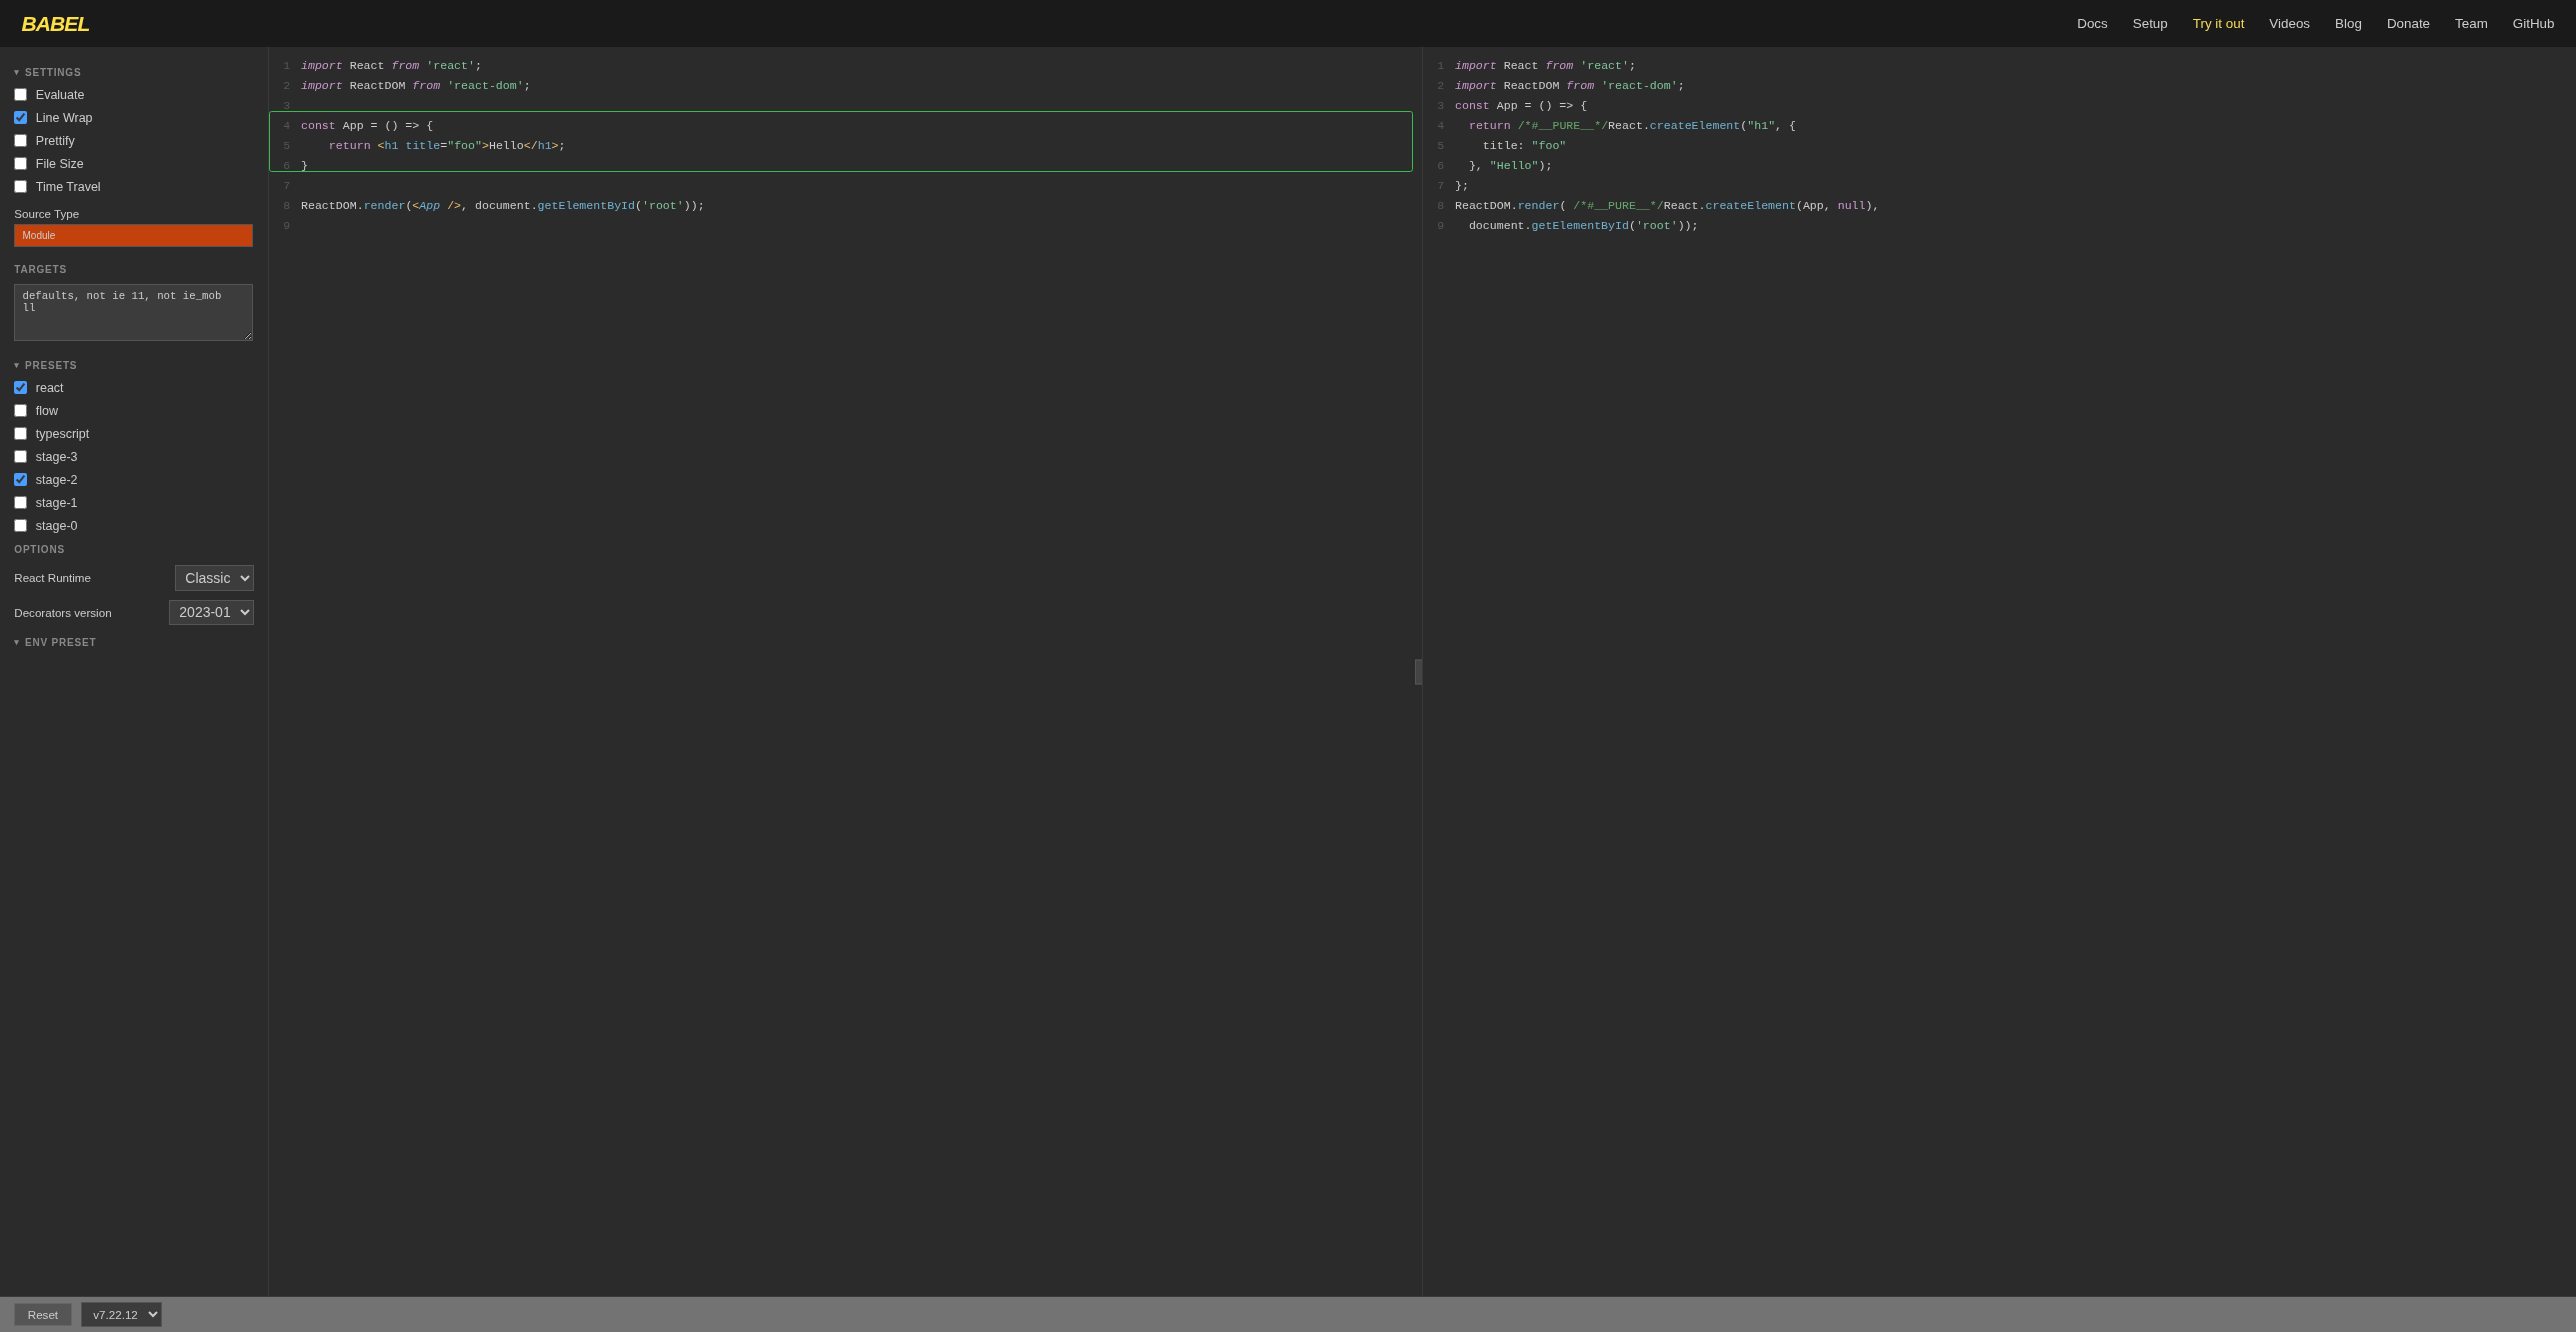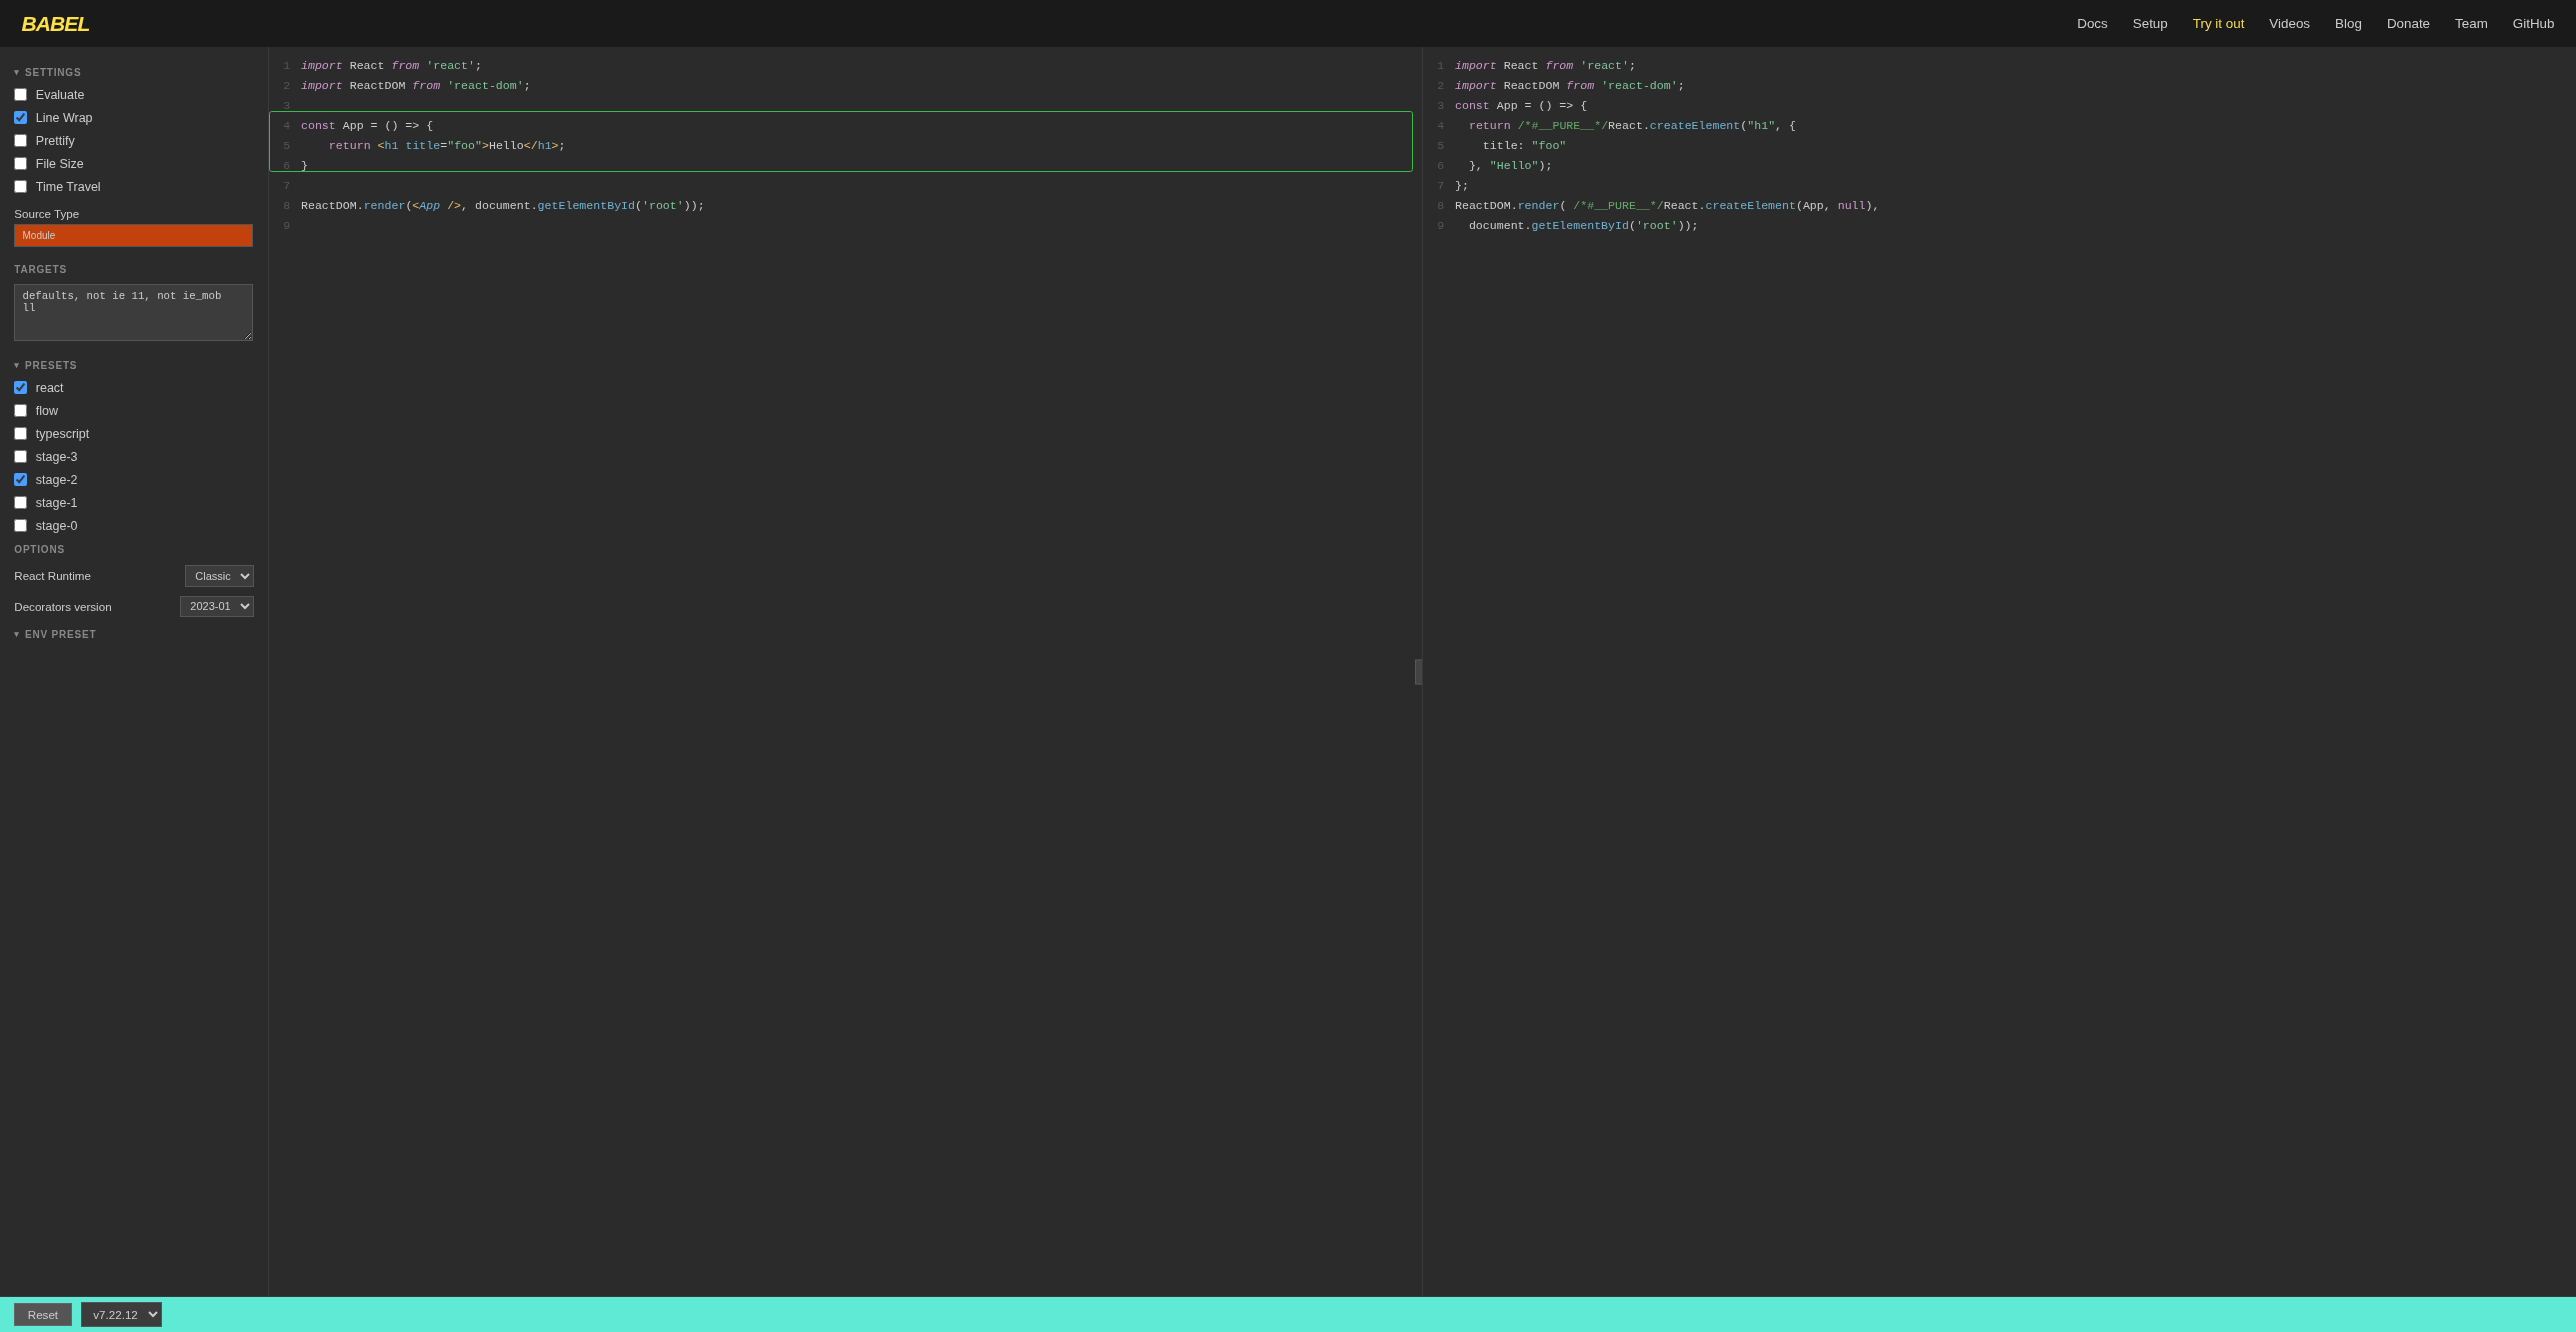--- a/index.html
+++ b/index.html
@@ -132,21 +132,21 @@
       justify-content: space-between;
       padding: 4.5px 14.3px;
       font-family: Arial, sans-serif;
       font-size: 11.6px;
       color: #ccc;
     }
     .options-row select {
       background: #3c3c3c;
       border: 0.9px solid #555;
       color: #ccc;
-      font-size: 11px;
+      font-size: 14px;
       padding: 2.7px 5.4px;
       cursor: pointer;
     }
 
     
     .code-panels {
       display: flex;
       flex: 1;
       overflow: hidden;
       position: relative;
@@ -218,21 +218,21 @@
       display: flex;
       align-items: center;
       justify-content: center;
       cursor: pointer;
       font-size: 10.7px;
       z-index: 20;
     }
 
     
     .footer-bar {
-      background: #5eead4;
+      background: #737373;
       border-top: 0.9px solid #3a3a3a;
       display: flex;
       align-items: center;
       gap: 9px;
       padding: 5.4px 14.3px;
       height: 36px;
       flex-shrink: 0;
     }
     .reset-btn {
       background: #555;

